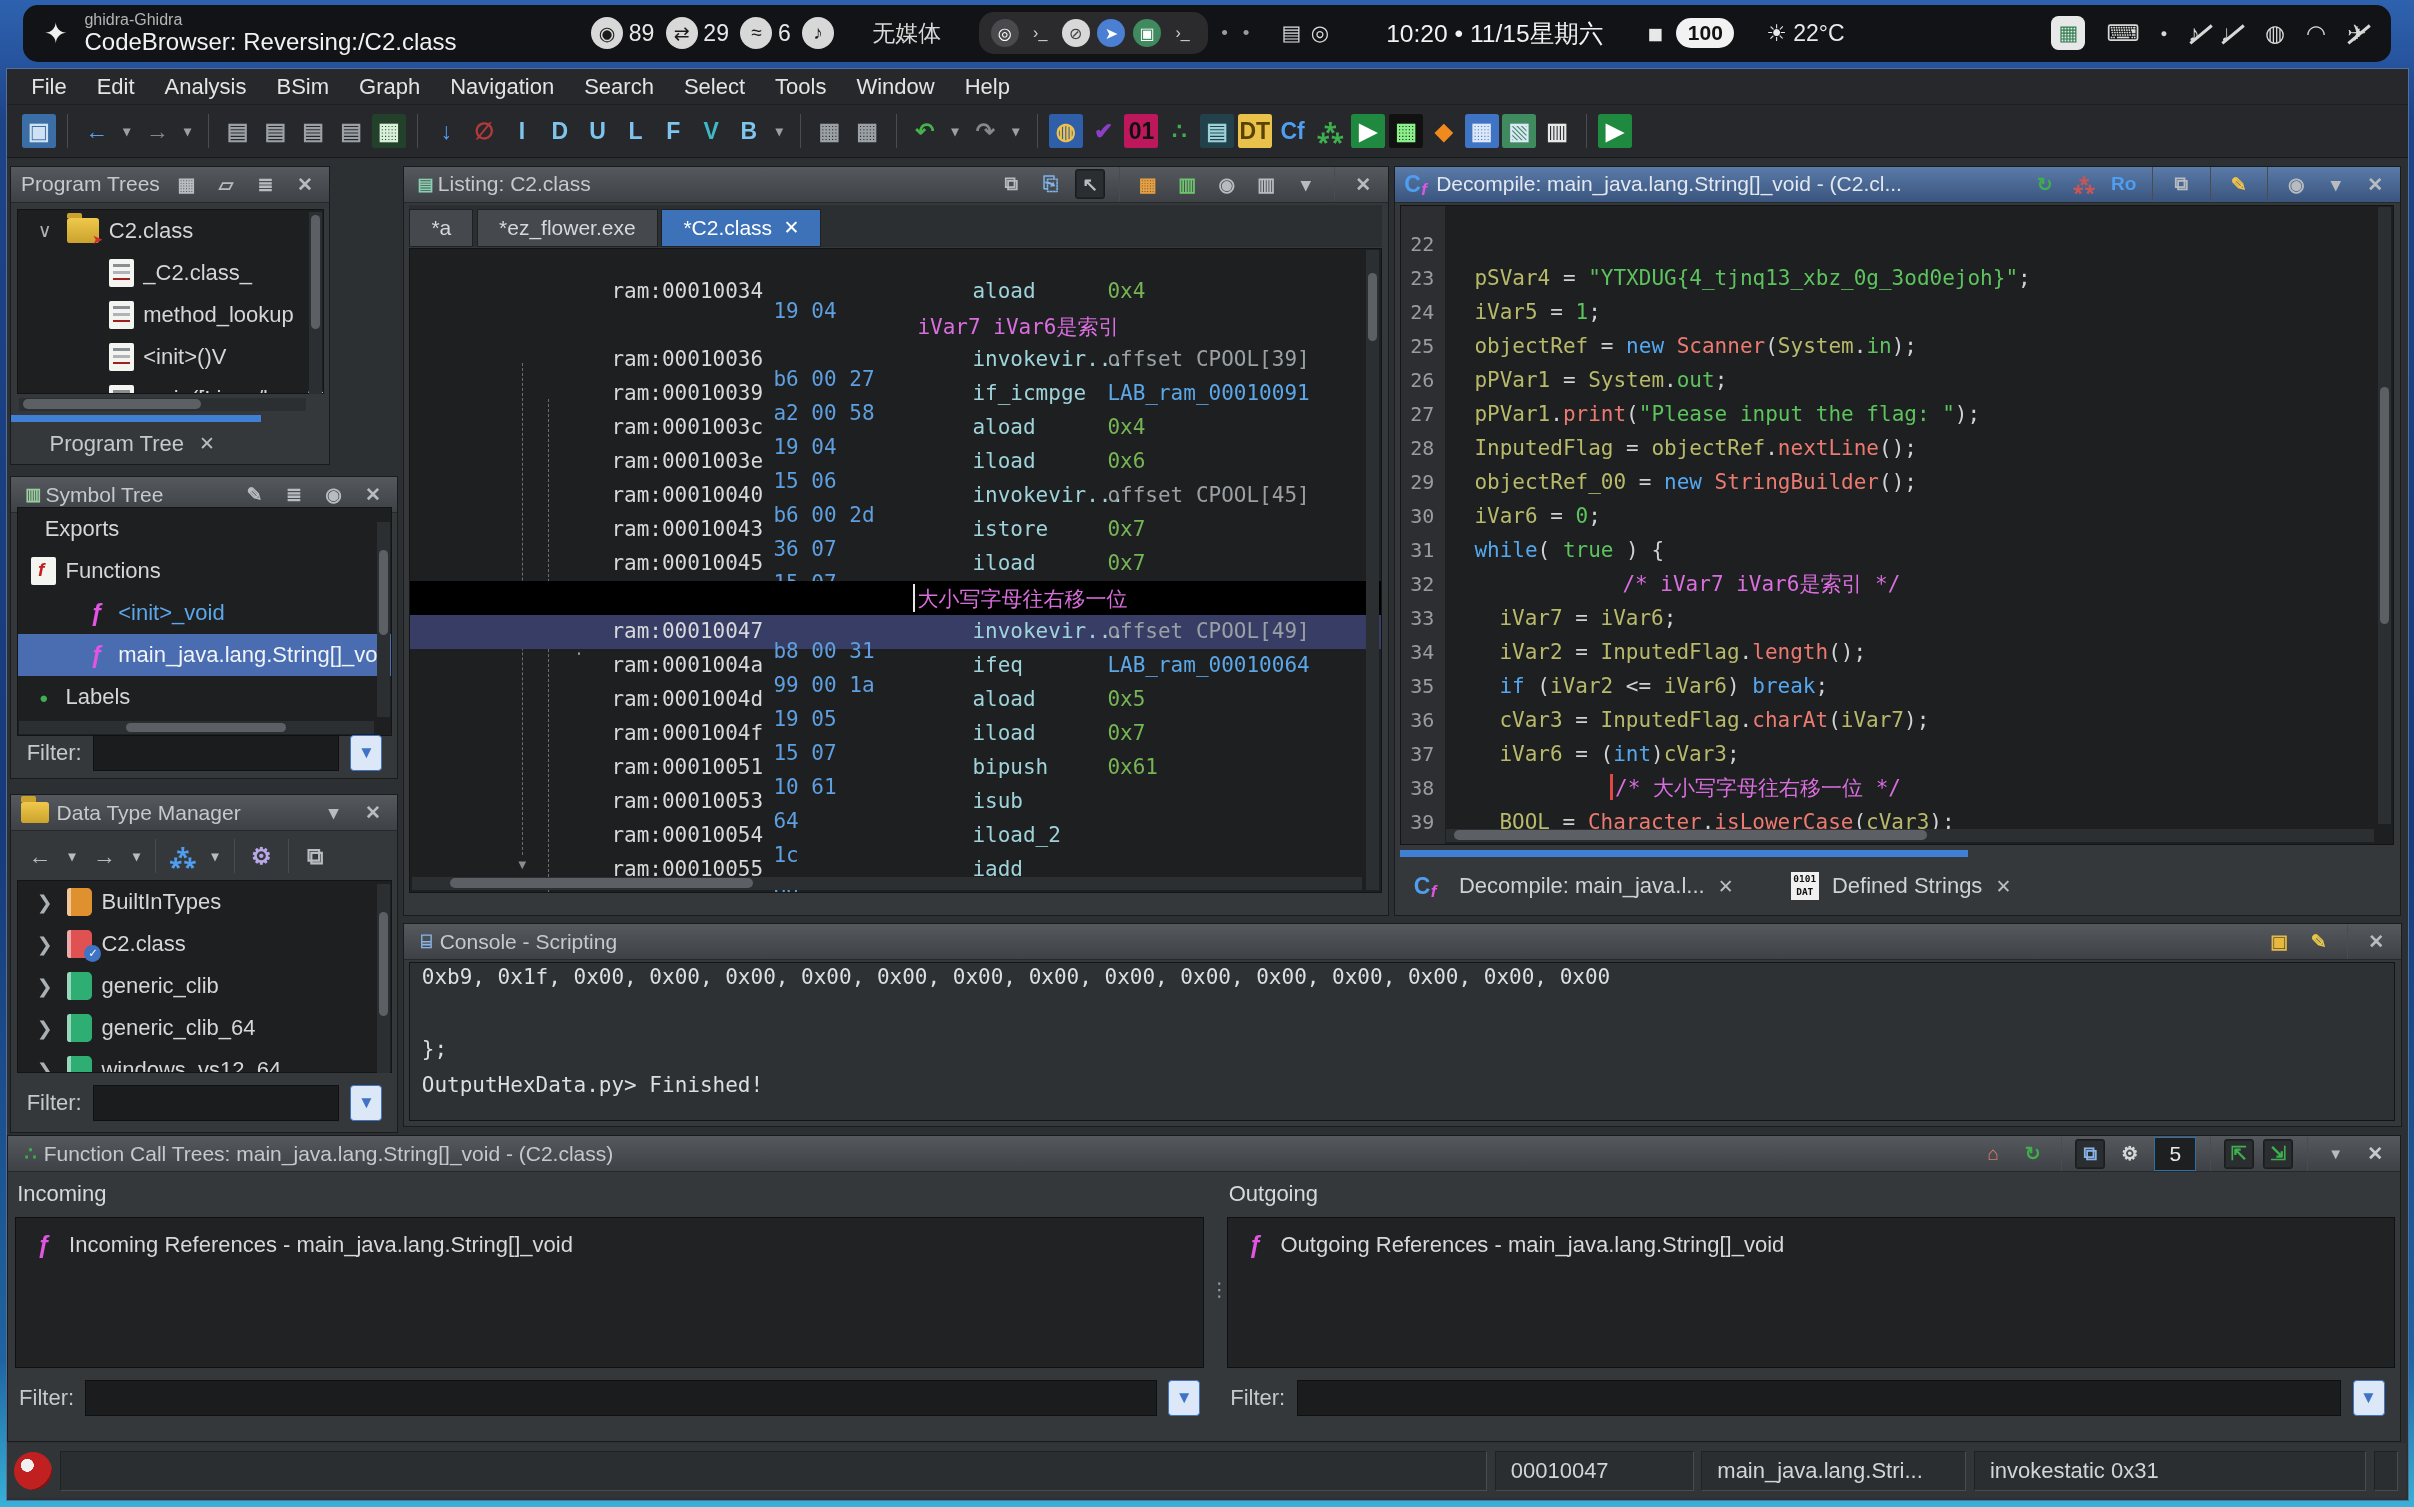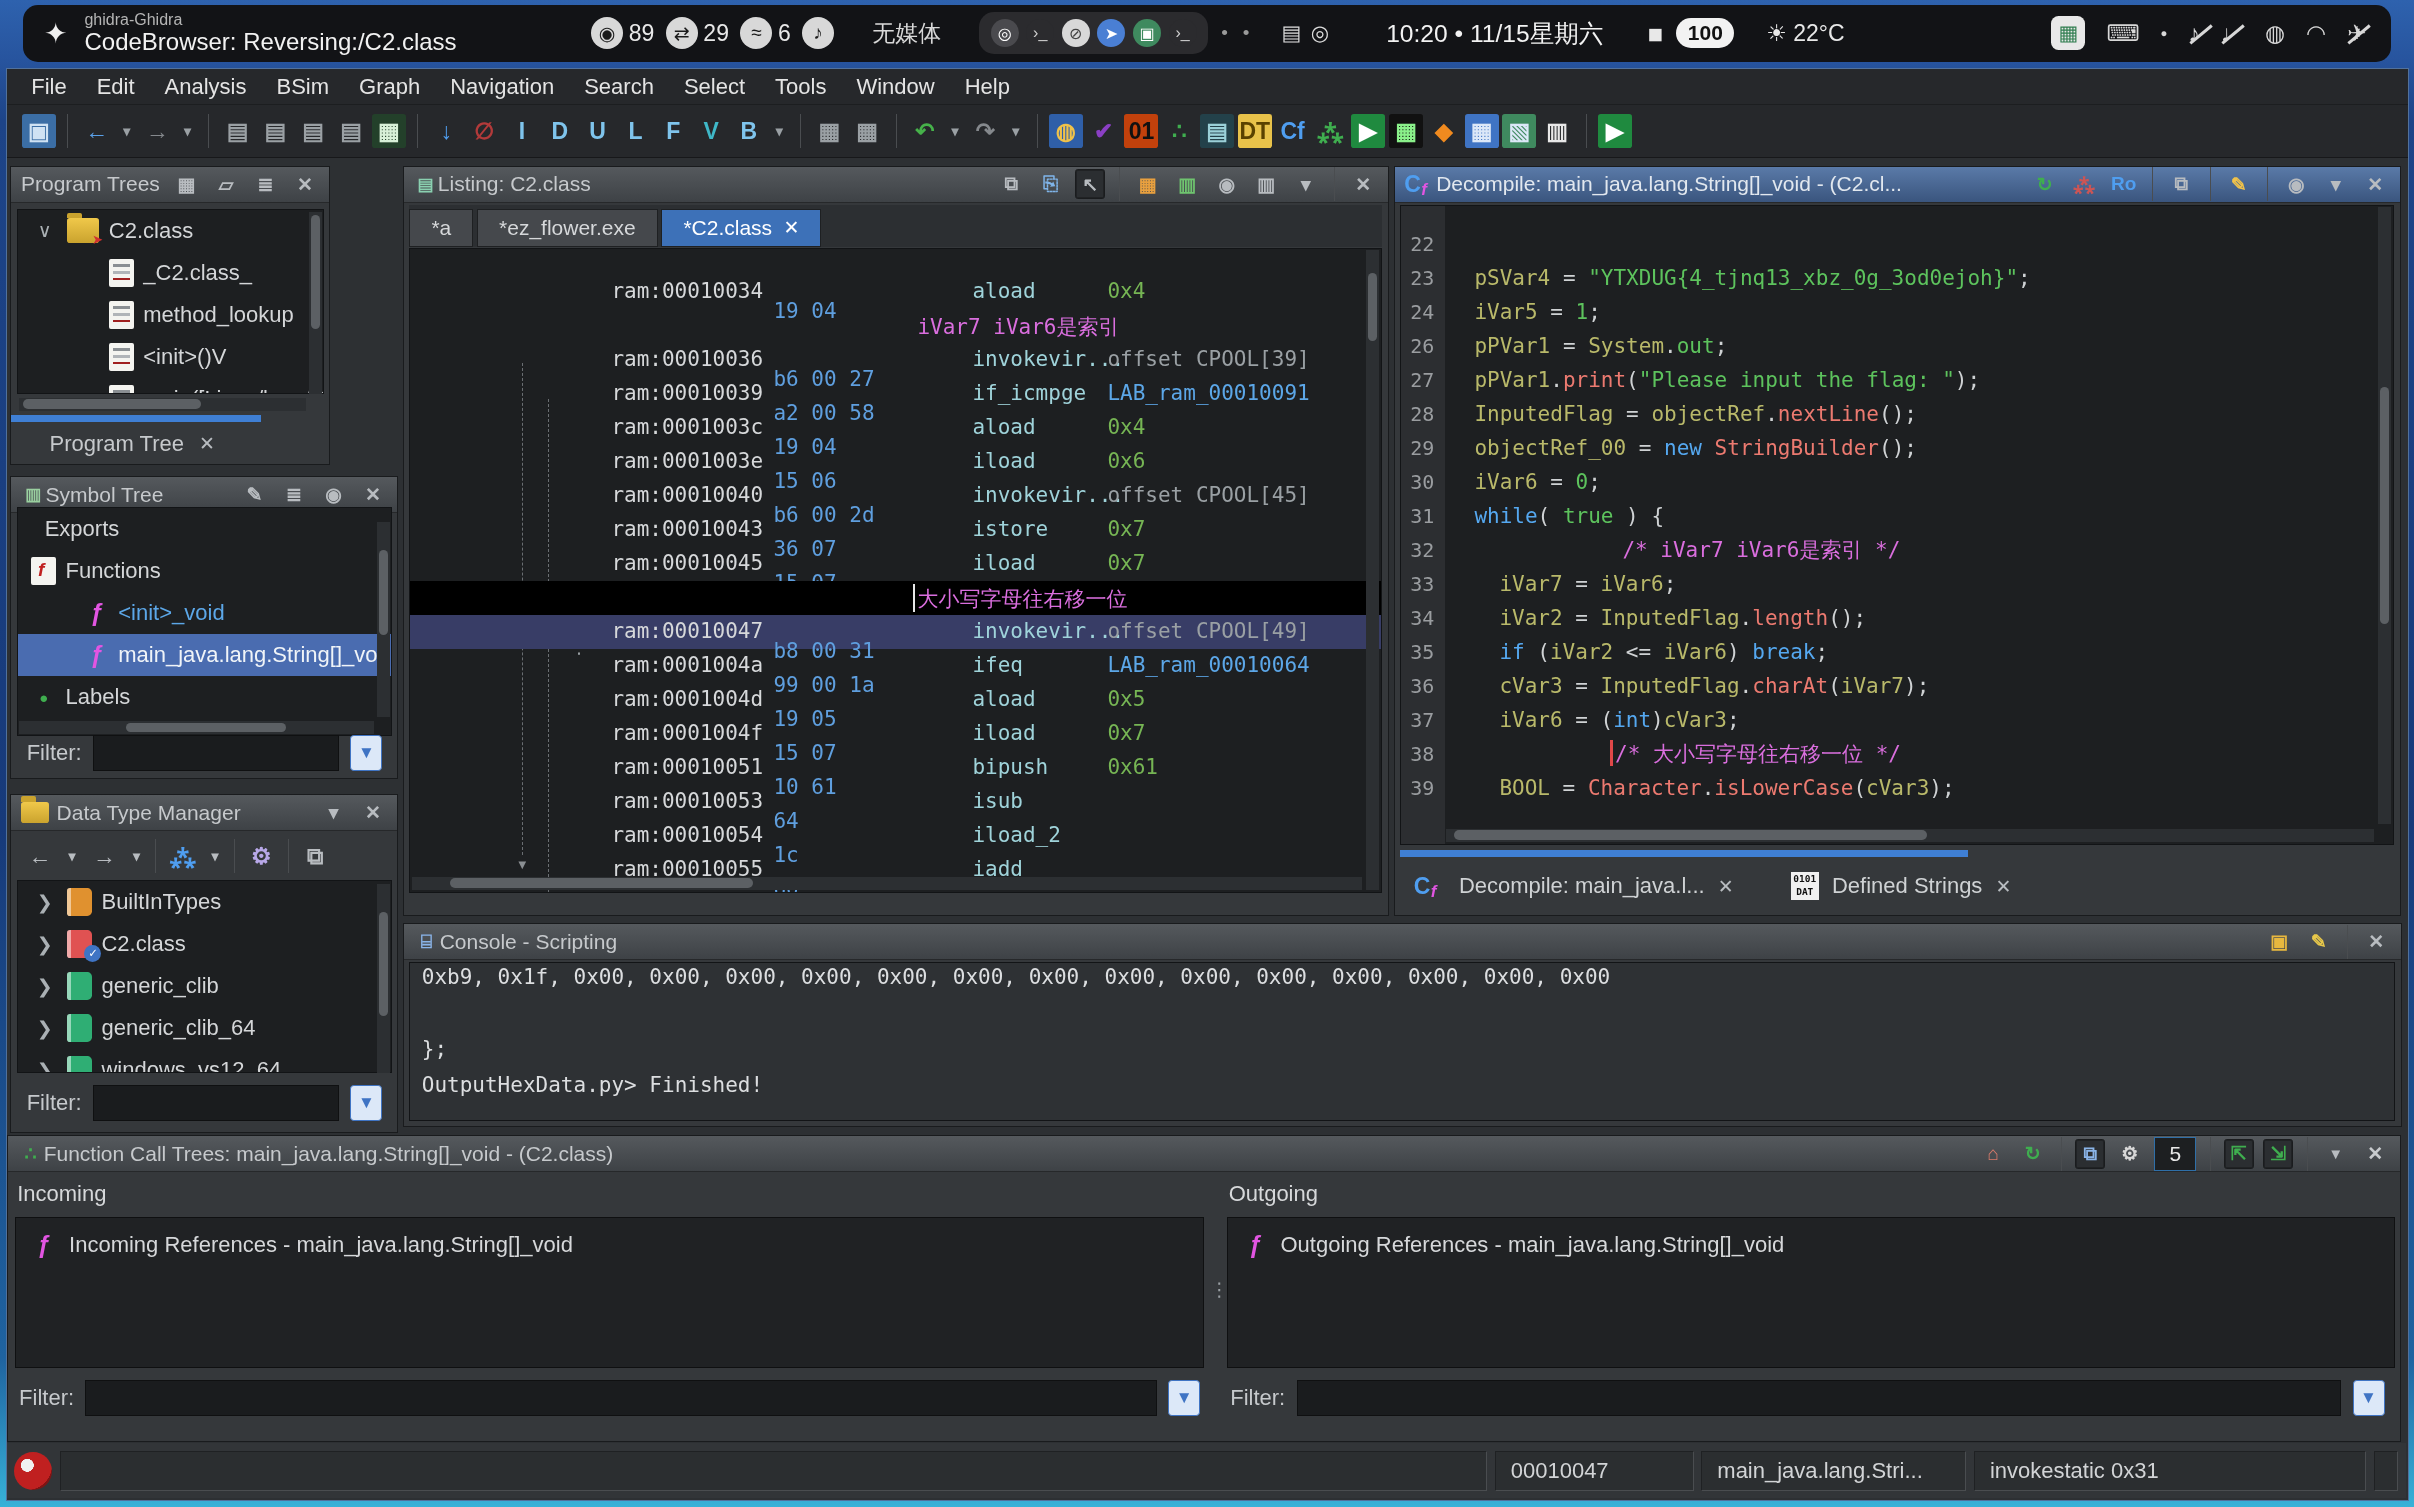--- a/index.html
+++ b/index.html
@@ -252,21 +252,21 @@
         <span class="tbgroup">
           <span class="ic" style="color: rgb(70, 178, 74);">↶</span>
           <span class="ic small" style="color: rgb(154, 160, 164);">▾</span>
           <span class="ic" style="color: rgb(133, 137, 141);">↷</span>
           <span class="ic small" style="color: rgb(154, 160, 164);">▾</span>
         </span>
         <span class="tbsep"></span>
         <span class="tbgroup">
           <span class="ic" style="color: rgb(240, 194, 74); background: rgb(47, 95, 168);">◍</span>
           <span class="ic" style="color: rgb(138, 63, 196);">✔</span>
-          <span class="ic" style="color: rgb(17, 17, 17); background: #c2410c;">01</span>
+          <span class="ic" style="color: rgb(17, 17, 17); background: #be185d;">01</span>
           <span class="ic" style="color: rgb(63, 174, 79);">∴</span>
           <span class="ic" style="color: rgb(154, 208, 216); background: rgb(35, 65, 74);">▤</span>
           <span class="ic" style="color: rgb(90, 66, 0); background: rgb(232, 194, 74);">DT</span>
           <span class="ic" style="color: rgb(79, 158, 240);">Cf</span>
           <span class="ic" style="color: rgb(63, 174, 79);">⁂</span>
           <span class="ic" style="color: rgb(255, 255, 255); background: rgb(31, 138, 63);">▶</span>
           <span class="ic" style="color: rgb(138, 240, 138); background: rgb(17, 17, 17);">▦</span>
           <span class="ic" style="color: rgb(240, 138, 31);">◆</span>
           <span class="ic" style="color: rgb(220, 232, 248); background: rgb(63, 116, 196);">▦</span>
           <span class="ic" style="color: rgb(220, 232, 248); background: rgb(63, 138, 95);">▧</span>
@@ -621,20 +621,24 @@
                 <span class="dnum">22</span>
                 <span class="dcode" style="padding-left: 17px;"></span>
               </div>
               <div class="dline">
                 <span class="dnum">23</span>
                 <span class="dcode" style="padding-left: 29px;"><span class="tk-v">pSVar4</span><span class="tk-p"> = </span><span class="tk-s">"YTXDUG{4_tjnq13_xbz_0g_3od0ejoh}"</span><span class="tk-p">;</span></span>
               </div>
               <div class="dline">
                 <span class="dnum">24</span>
                 <span class="dcode" style="padding-left: 29px;"><span class="tk-v">iVar5</span><span class="tk-p"> = </span><span class="tk-s">1</span><span class="tk-p">;</span></span>
+              </div>
+              <div class="dline">
+                <span class="dnum">25</span>
+                <span class="dcode" style="padding-left: 29px;"><span class="tk-v">objectRef</span><span class="tk-p"> = </span><span class="tk-k">new </span><span class="tk-m">Scanner</span><span class="tk-p">(</span><span class="tk-v">System</span><span class="tk-p">.</span><span class="tk-s">in</span><span class="tk-p">);</span></span>
               </div>
               <div class="dline">
                 <span class="dnum">26</span>
                 <span class="dcode" style="padding-left: 29px;"><span class="tk-v">pPVar1</span><span class="tk-p"> = </span><span class="tk-v">System</span><span class="tk-p">.</span><span class="tk-s">out</span><span class="tk-p">;</span></span>
               </div>
               <div class="dline">
                 <span class="dnum">27</span>
                 <span class="dcode" style="padding-left: 29px;"><span class="tk-v">pPVar1</span><span class="tk-p">.</span><span class="tk-m">print</span><span class="tk-p">(</span><span class="tk-s">"Please input the flag: "</span><span class="tk-p">);</span></span>
               </div>
               <div class="dline">

